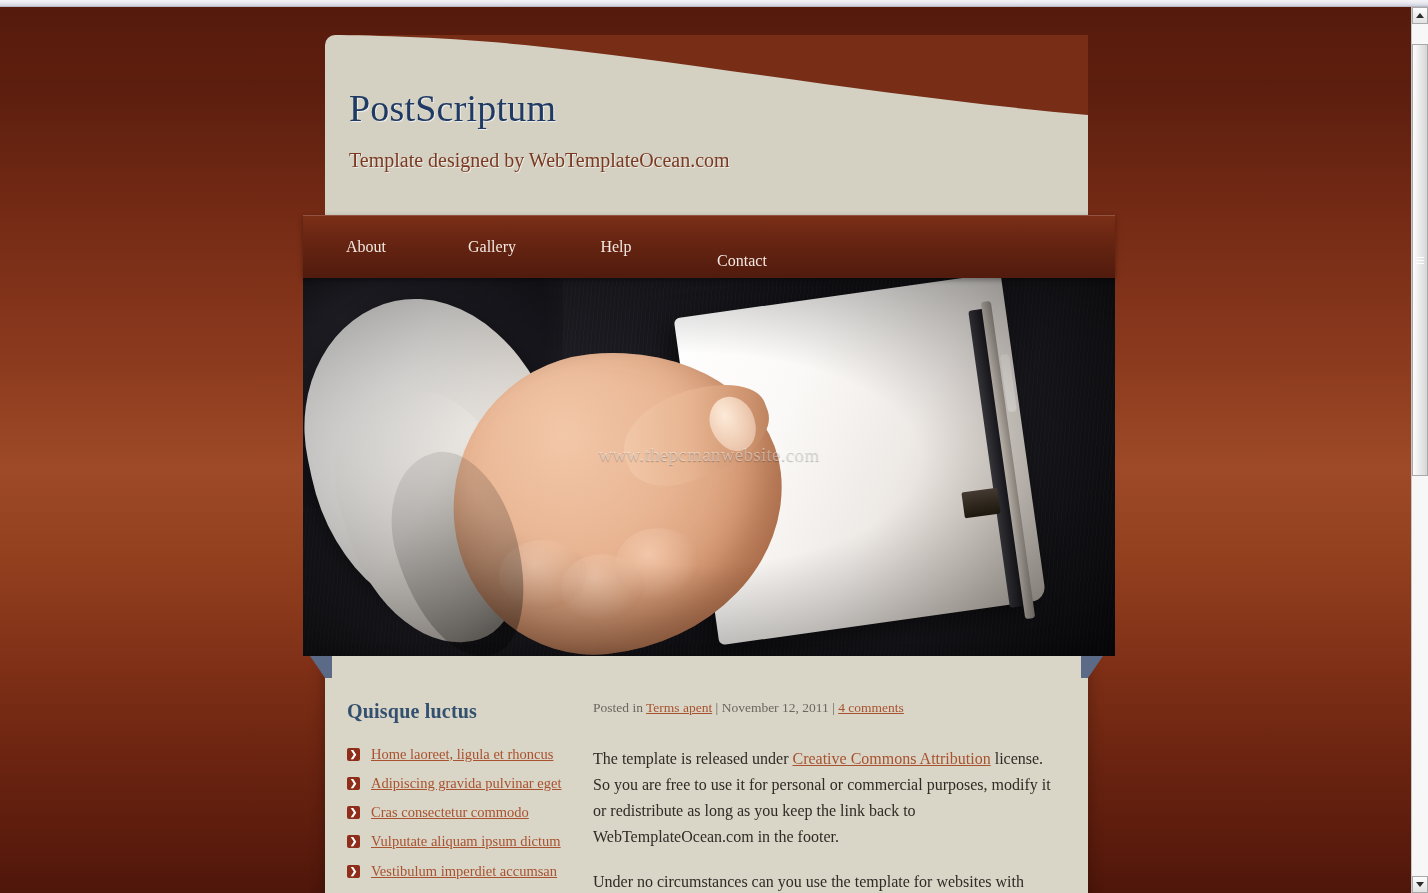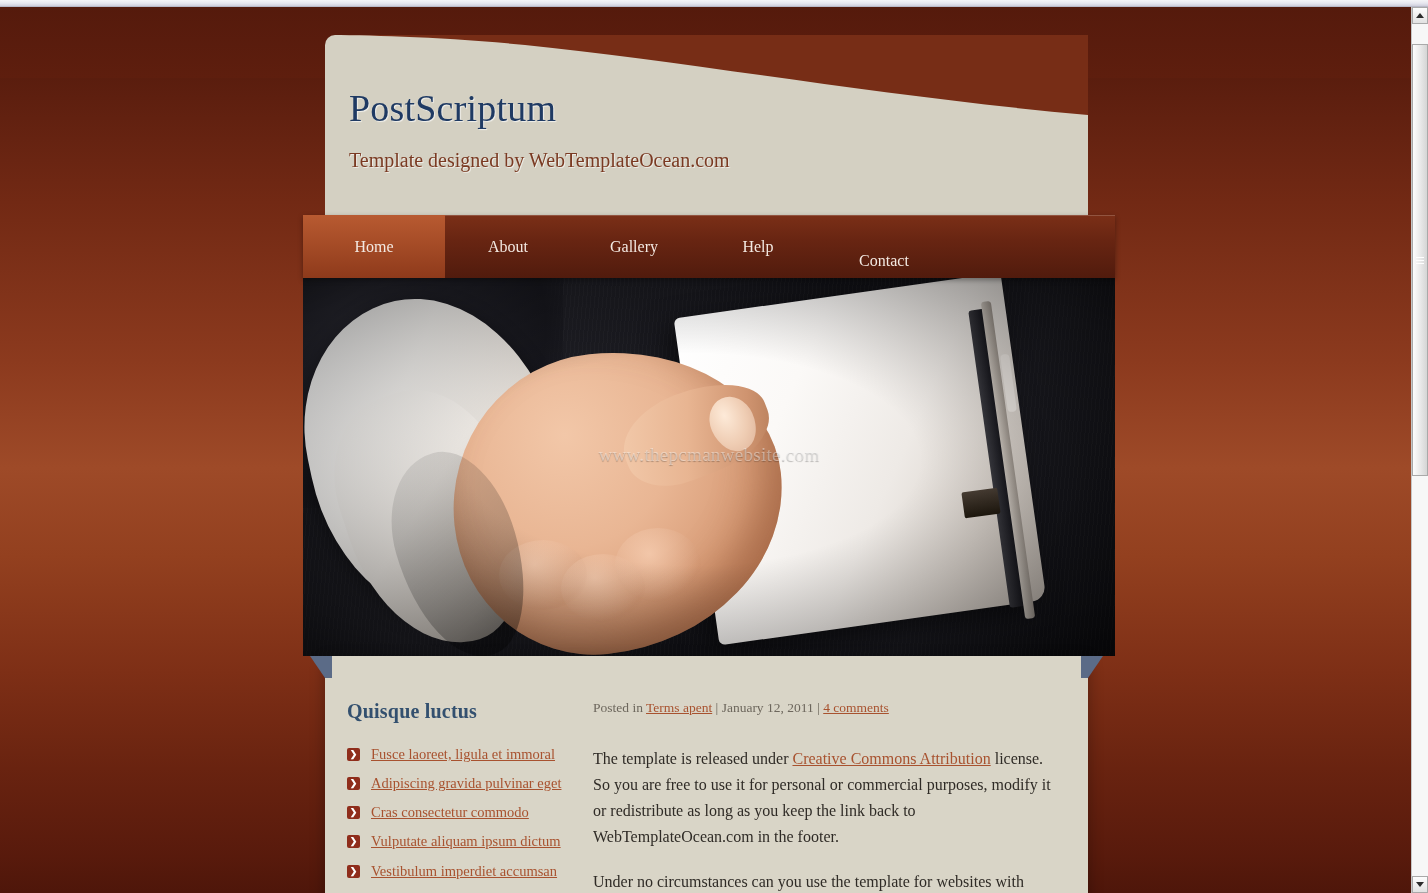--- a/index.html
+++ b/index.html
@@ -466,23 +466,20 @@
           <path d="M0,0 C40,0 120,2 200,10 C360,26 560,62 763,80 L763,0 Z" fill="#772d16"></path>
         </svg>
       </div>
       <div id="header-text">
         <div id="site-title">PostScriptum</div>
         <div id="site-tagline">Template designed by WebTemplateOcean.com</div>
       </div>
     </div>
 
     <nav id="nav">
-      <div class="nav-item active n1">
-        <span>Home</span>
-      </div>
       <div class="nav-item n2">
         <span>About</span>
       </div>
       <div class="nav-item n3">
         <span>Gallery</span>
       </div>
       <div class="nav-item n4">
         <span>Help</span>
       </div>
       <div class="nav-item n5">
@@ -519,21 +516,21 @@
       <div id="fold-left"></div>
       <div id="fold-right"></div>
 
       <div id="content-inner">
 
         <aside id="sidebar">
           <h2 class="sidebar-heading">Quisque luctus</h2>
           <ul class="sidebar-list">
             <li>
               <span class="bullet">❯</span>
-              <a href="#">Fusce laoreet, ligula et immoral</a>
+              <a href="#">Home laoreet, ligula et rhoncus</a>
             </li>
             <li>
               <span class="bullet">❯</span>
               <a href="#">Adipiscing gravida pulvinar eget</a>
             </li>
             <li>
               <span class="bullet">❯</span>
               <a href="#">Cras consectetur commodo</a>
             </li>
             <li>
@@ -545,21 +542,21 @@
               <a href="#">Vestibulum imperdiet accumsan</a>
             </li>
           </ul>
         </aside>
 
         <section id="main">
           <div id="post-meta">
             <span>Posted in</span>
             <a href="#">Terms apent</a>
             <span>|</span>
-            <span>January 12, 2011</span>
+            <span>November 12, 2011</span>
             <span>|</span>
             <a href="#">4 comments</a>
           </div>
           <p class="post-para"><span>The template is released under </span><a href="#">Creative Commons Attribution</a><span> license. So you are free to use it for personal or commercial purposes, modify it or redistribute as long as you keep the link back to WebTemplateOcean.com in the footer.</span></p>
           <p class="post-para">Under no circumstances can you use the template for websites with illegal or immoral</p>
         </section>
 
       </div>
     </div>
 

